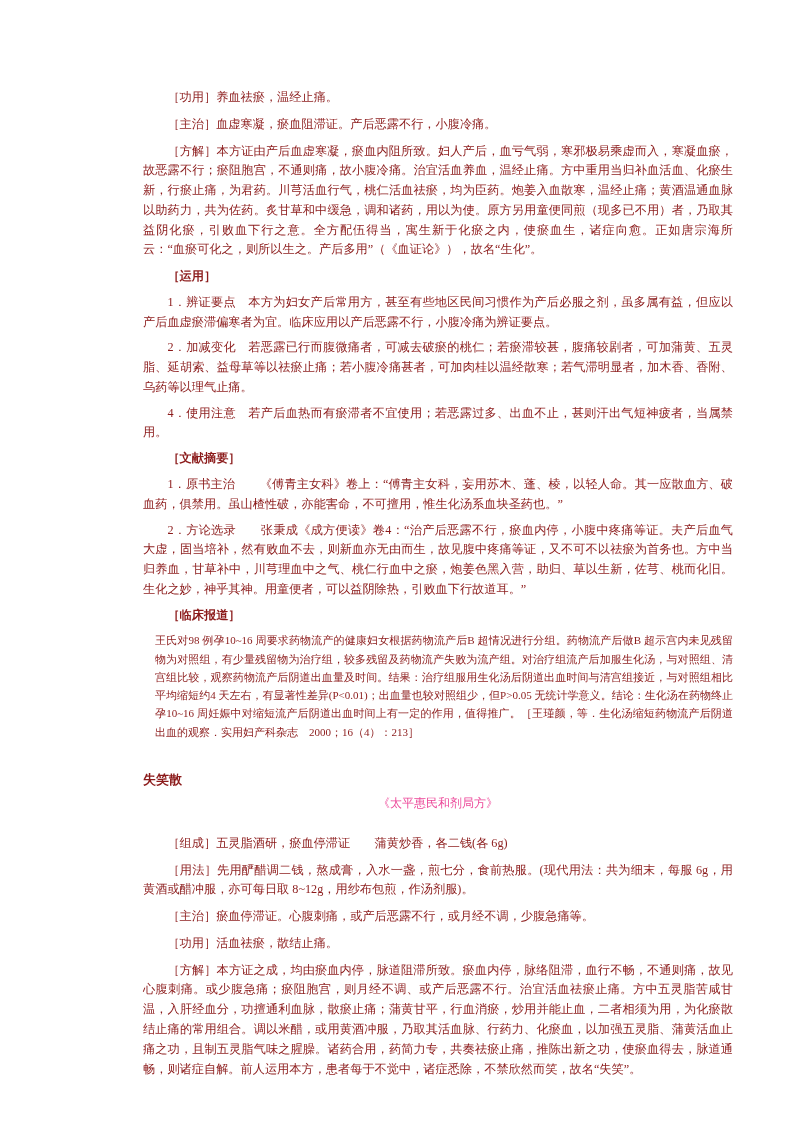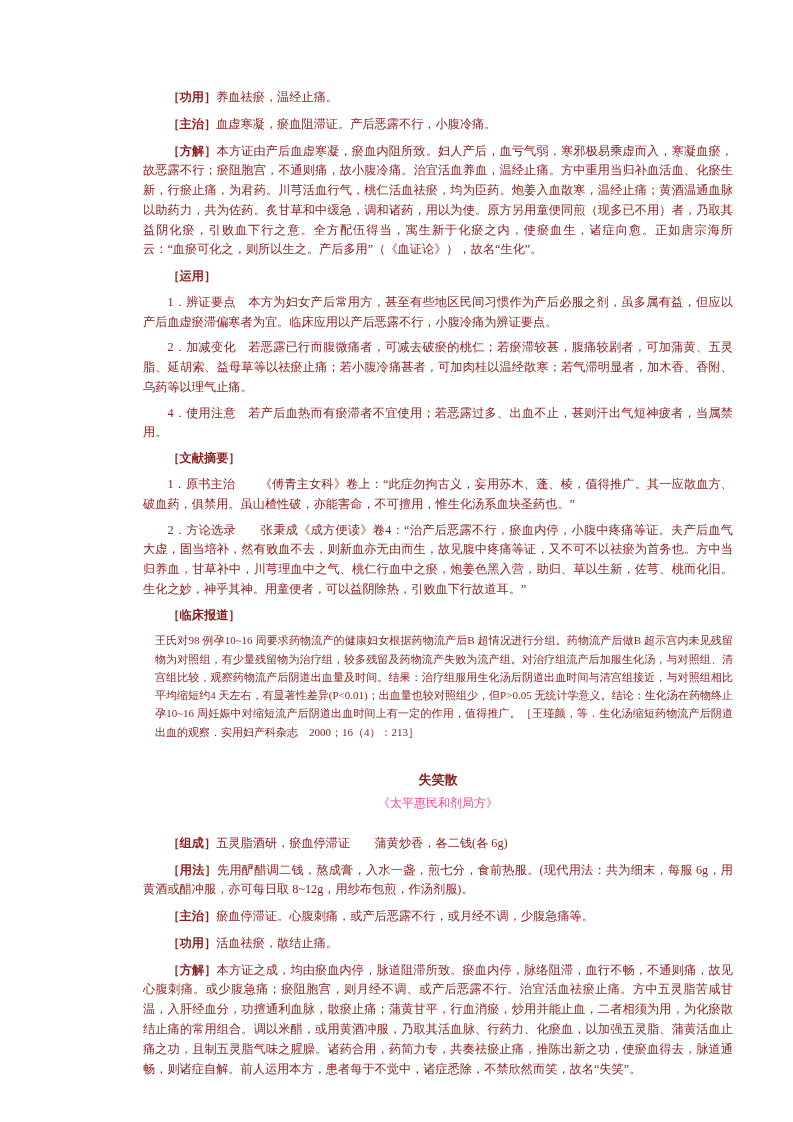--- a/index.html
+++ b/index.html
@@ -24,41 +24,41 @@
     margin: 0 0 7px 0;
     font-size: 12.2px;
     line-height: 1.62;
     text-align: justify;
     color: #8b1a1a;
   }
   .indent2 {
     text-indent: 2em;
   }
   .label {
-    font-weight: bold;
+    font-weight: normal;
   }
   .section-head {
     font-weight: bold;
     margin: 0 0 6px 0;
     font-size: 12.2px;
     line-height: 1.62;
   }
   .numbered {
     text-indent: 2em;
     margin: 0 0 6px 0;
   }
   .clinical-body {
     font-size: 11px;
     line-height: 1.66;
     text-align: justify;
     text-indent: 0;
     margin: 0 0 4px 12px;
   }
   .formula-title {
-    text-align: center;
+    text-align: left;
     font-weight: bold;
     font-size: 13px;
     margin: 30px 0 6px 0;
     color: #8b1a1a;
   }
   .formula-source {
     text-align: center;
     font-size: 12px;
     margin: 0 0 22px 0;
     color: #ec4899;
@@ -84,21 +84,21 @@
 
     <p class="blk numbered"><span>2．</span><span>加减变化</span>　<span>若恶露已行而腹微痛者，可减去破瘀的桃仁；若瘀滞较甚，腹痛较剧者，可加蒲黄、五灵脂、延胡索、益母草等以祛瘀止痛；若小腹冷痛甚者，可加肉桂以温经散寒；若气滞明显者，加木香、香附、乌药等以理气止痛。</span></p>
 
 
     <p class="blk numbered"><span>4．</span><span>使用注意</span>　<span>若产后血热而有瘀滞者不宜使用；若恶露过多、出血不止，甚则汗出气短神疲者，当属禁用。</span></p>
   </div>
 
   <div>
     <p class="section-head indent2">［文献摘要］</p>
 
-    <p class="blk numbered"><span>1．</span><span>原书主治</span>　　<span>《傅青主女科》卷上：“此症勿拘古义，妄用苏木、蓬、棱，值得推广。其一应散血方、破血药，俱禁用。虽山楂性破，亦能害命，不可擅用，惟生化汤系血块圣药也。”</span></p>
+    <p class="blk numbered"><span>1．</span><span>原书主治</span>　　<span>《傅青主女科》卷上：“傅青主女科，妄用苏木、蓬、棱，以轻人命。其一应散血方、破血药，俱禁用。虽山楂性破，亦能害命，不可擅用，惟生化汤系血块圣药也。”</span></p>
 
     <p class="blk numbered"><span>2．</span><span>方论选录</span>　　<span>张秉成《成方便读》卷4：“治产后恶露不行，瘀血内停，小腹中疼痛等证。夫产后血气大虚，固当培补，然有败血不去，则新血亦无由而生，故见腹中疼痛等证，又不可不以祛瘀为首务也。方中当归养血，甘草补中，川芎理血中之气、桃仁行血中之瘀，炮姜色黑入营，助归、草以生新，佐芎、桃而化旧。生化之妙，神乎其神。用童便者，可以益阴除热，引败血下行故道耳。”</span></p>
   </div>
 
   <div>
     <p class="section-head indent2">［临床报道］</p>
     <p class="clinical-body">王氏对98 例孕10~16 周要求药物流产的健康妇女根据药物流产后B 超情况进行分组。药物流产后做B 超示宫内未见残留物为对照组，有少量残留物为治疗组，较多残留及药物流产失败为流产组。对治疗组流产后加服生化汤，与对照组、清宫组比较，观察药物流产后阴道出血量及时间。结果：治疗组服用生化汤后阴道出血时间与清宫组接近，与对照组相比平均缩短约4 天左右，有显著性差异(P&lt;0.01)；出血量也较对照组少，但P&gt;0.05 无统计学意义。结论：生化汤在药物终止孕10~16 周妊娠中对缩短流产后阴道出血时间上有一定的作用，值得推广。［王瑾颜，等．生化汤缩短药物流产后阴道出血的观察．实用妇产科杂志　2000；16（4）：213］</p>
   </div>
 
   <div>

